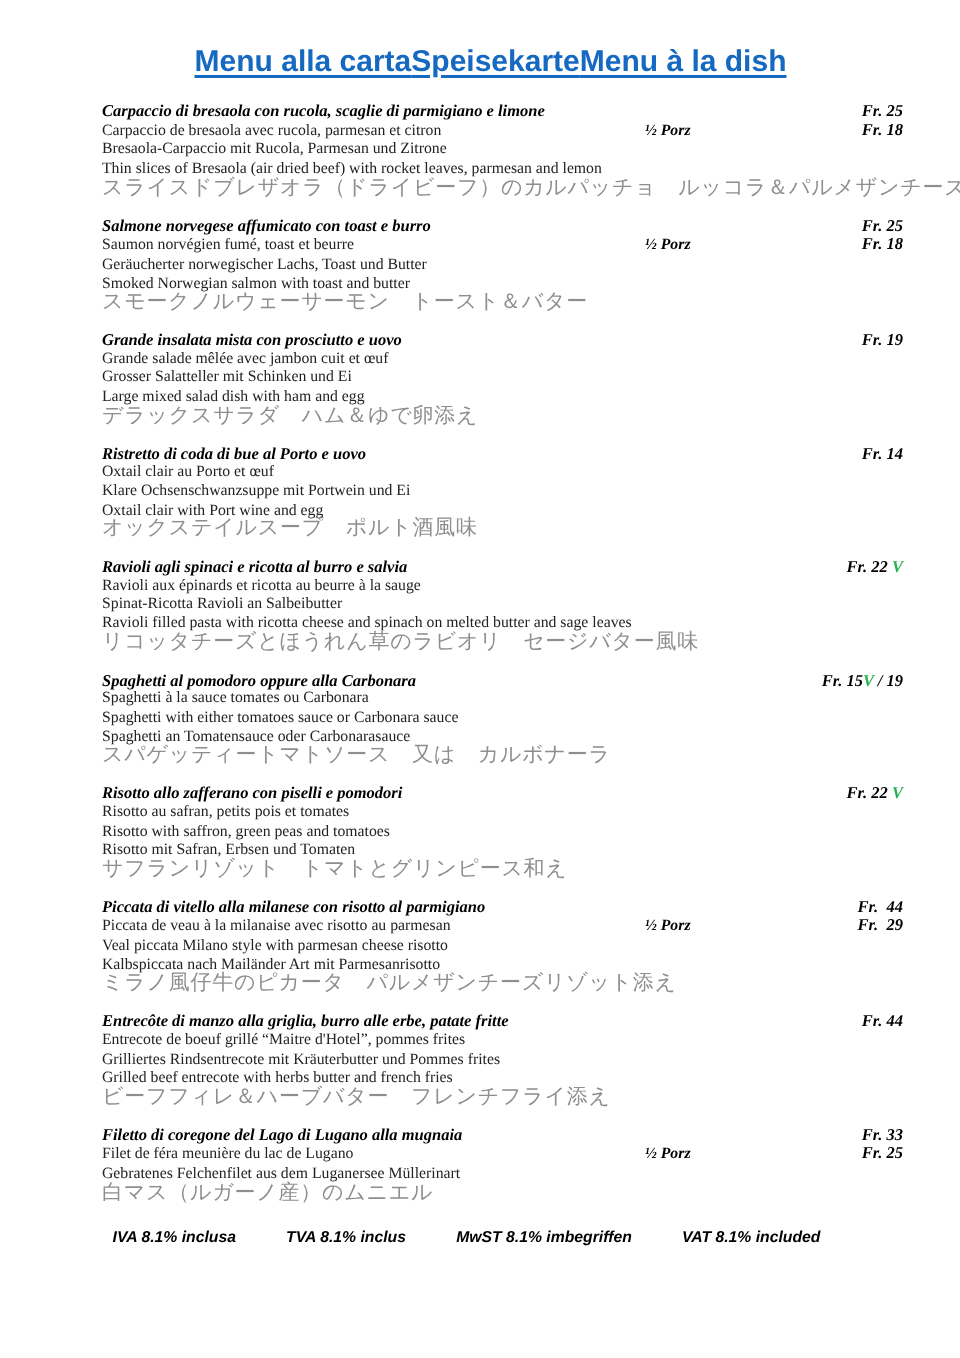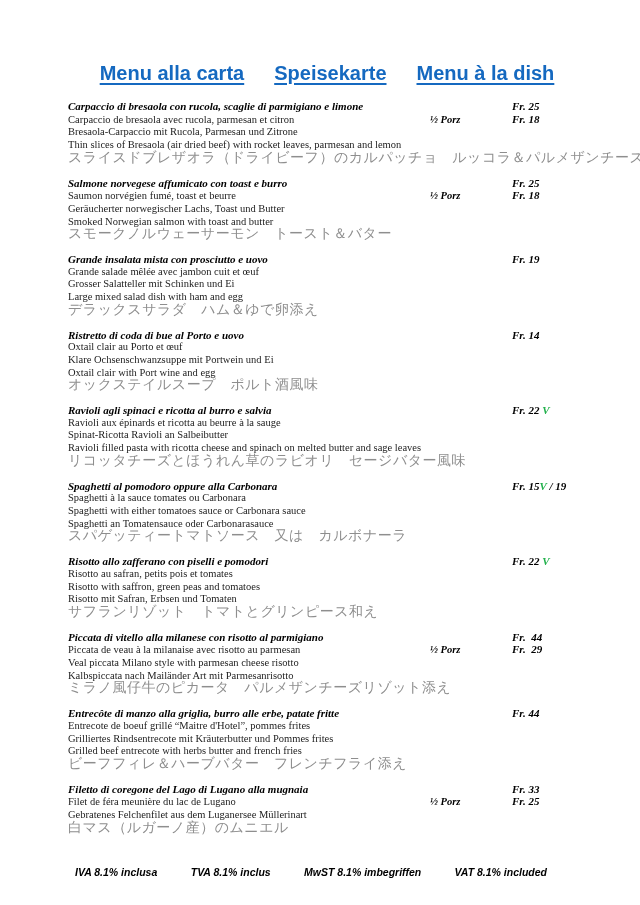--- a/index.html
+++ b/index.html
@@ -7,25 +7,24 @@
   body {
     width: 640px; height: 905px;
     font-family: "Liberation Sans", sans-serif;
     color: #1c1c1c;
     overflow: hidden;
   }
   .page { width: 640px; height: 905px; padding: 30px 0 0 68px; }
 
   
   .title {
-    display: flex; justify-content: center; gap: 30px;
+    display: flex; justify-content: center; 
     width: 534px; margin-left: -8px; margin-bottom: 15px;
     font-size: 20px; font-weight: 700;
     color: #1569c0;
-    margin-top: 32px;
   }
   .title-part {
     text-decoration: underline;
     text-decoration-thickness: 2px;
     text-underline-offset: 3px;
     white-space: nowrap;
   }
 
   
   .items { width: 534px; font-family: Liberation Serif, serif; }
@@ -43,37 +42,37 @@
     font-size: 10.5px; line-height: 12.7px;
     color: #222; white-space: nowrap;
   }
   .half {
     font-size: 10.5px; font-weight: 700; font-style: italic;
     color: #000; line-height: 12.7px; white-space: pre;
   }
   .price {
     font-size: 11px; font-weight: 700; font-style: italic;
     color: #000; line-height: 12.7px; white-space: pre;
-    text-align: left;
+    text-align: right;
   }
   .veg { color: #23b14d; white-space: pre; }
   .p-suf { white-space: pre; }
   .ja {
     font-size: 14px; line-height: 12.7px;
     color: #8e8e8e; letter-spacing: 0.5px; white-space: nowrap;
   }
 
   
   .footer {
     display: flex; justify-content: space-between;
     width: 472px; margin-left: 7px; margin-top: 17px;
     font-size: 10.5px; font-weight: 700; font-style: italic;
     color: #000;
   }
-  .footer span { white-space: nowrap; margin-top: 15px; }
+  .footer span { white-space: nowrap; }
 </style>
 </head>
 <body>
 
 <div class="page">
 
   <h1 class="title">
     <span class="title-part">Menu alla carta</span>
     <span class="title-part">Speisekarte</span>
     <span class="title-part">Menu à la dish</span>

